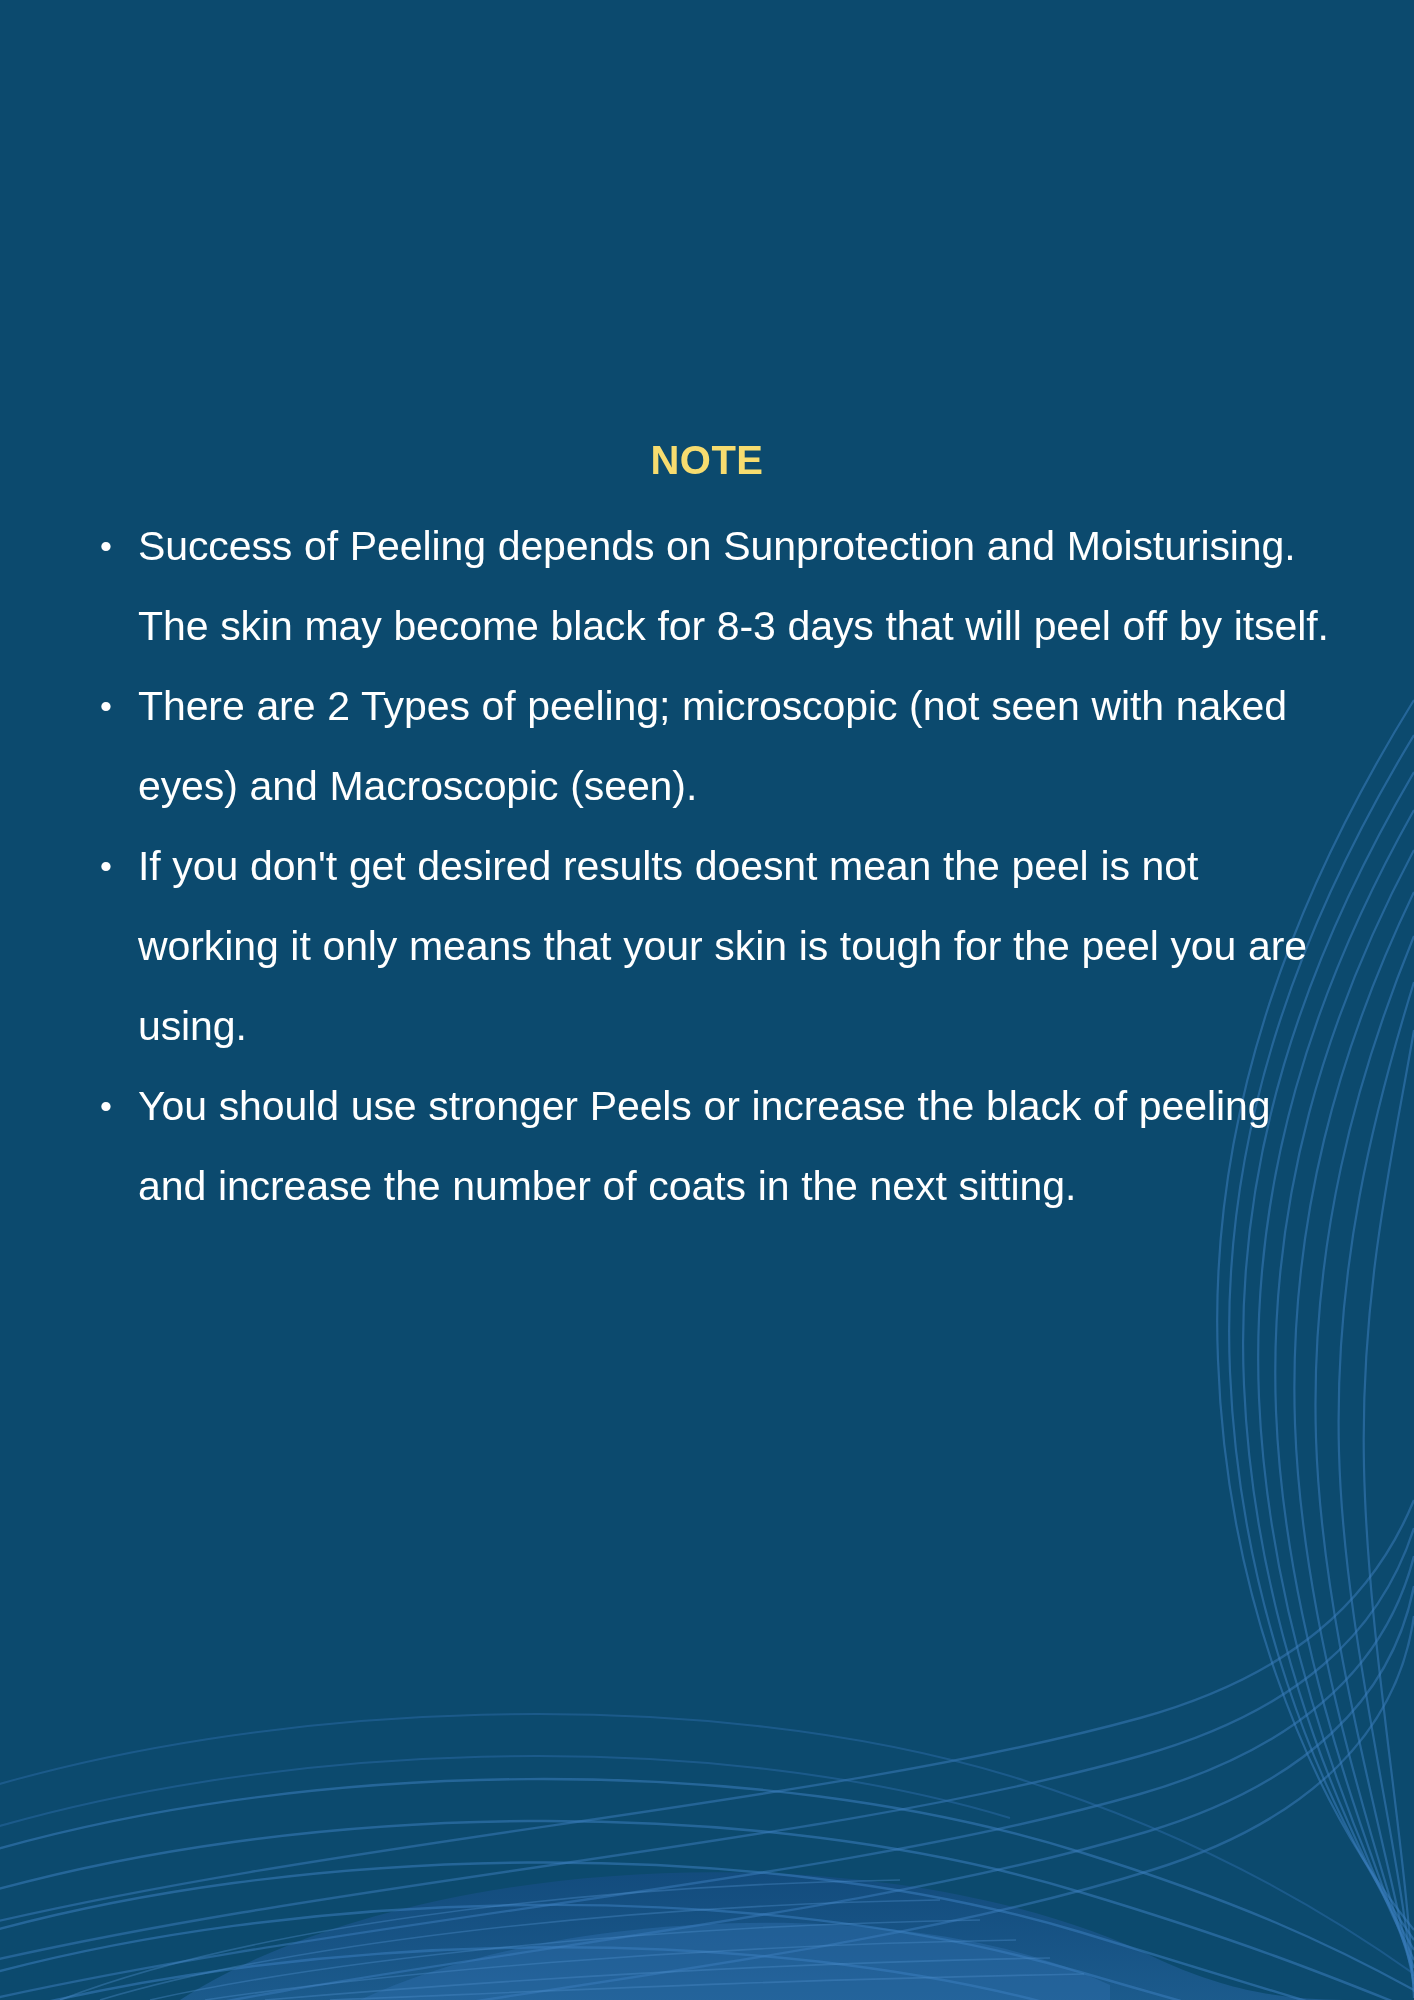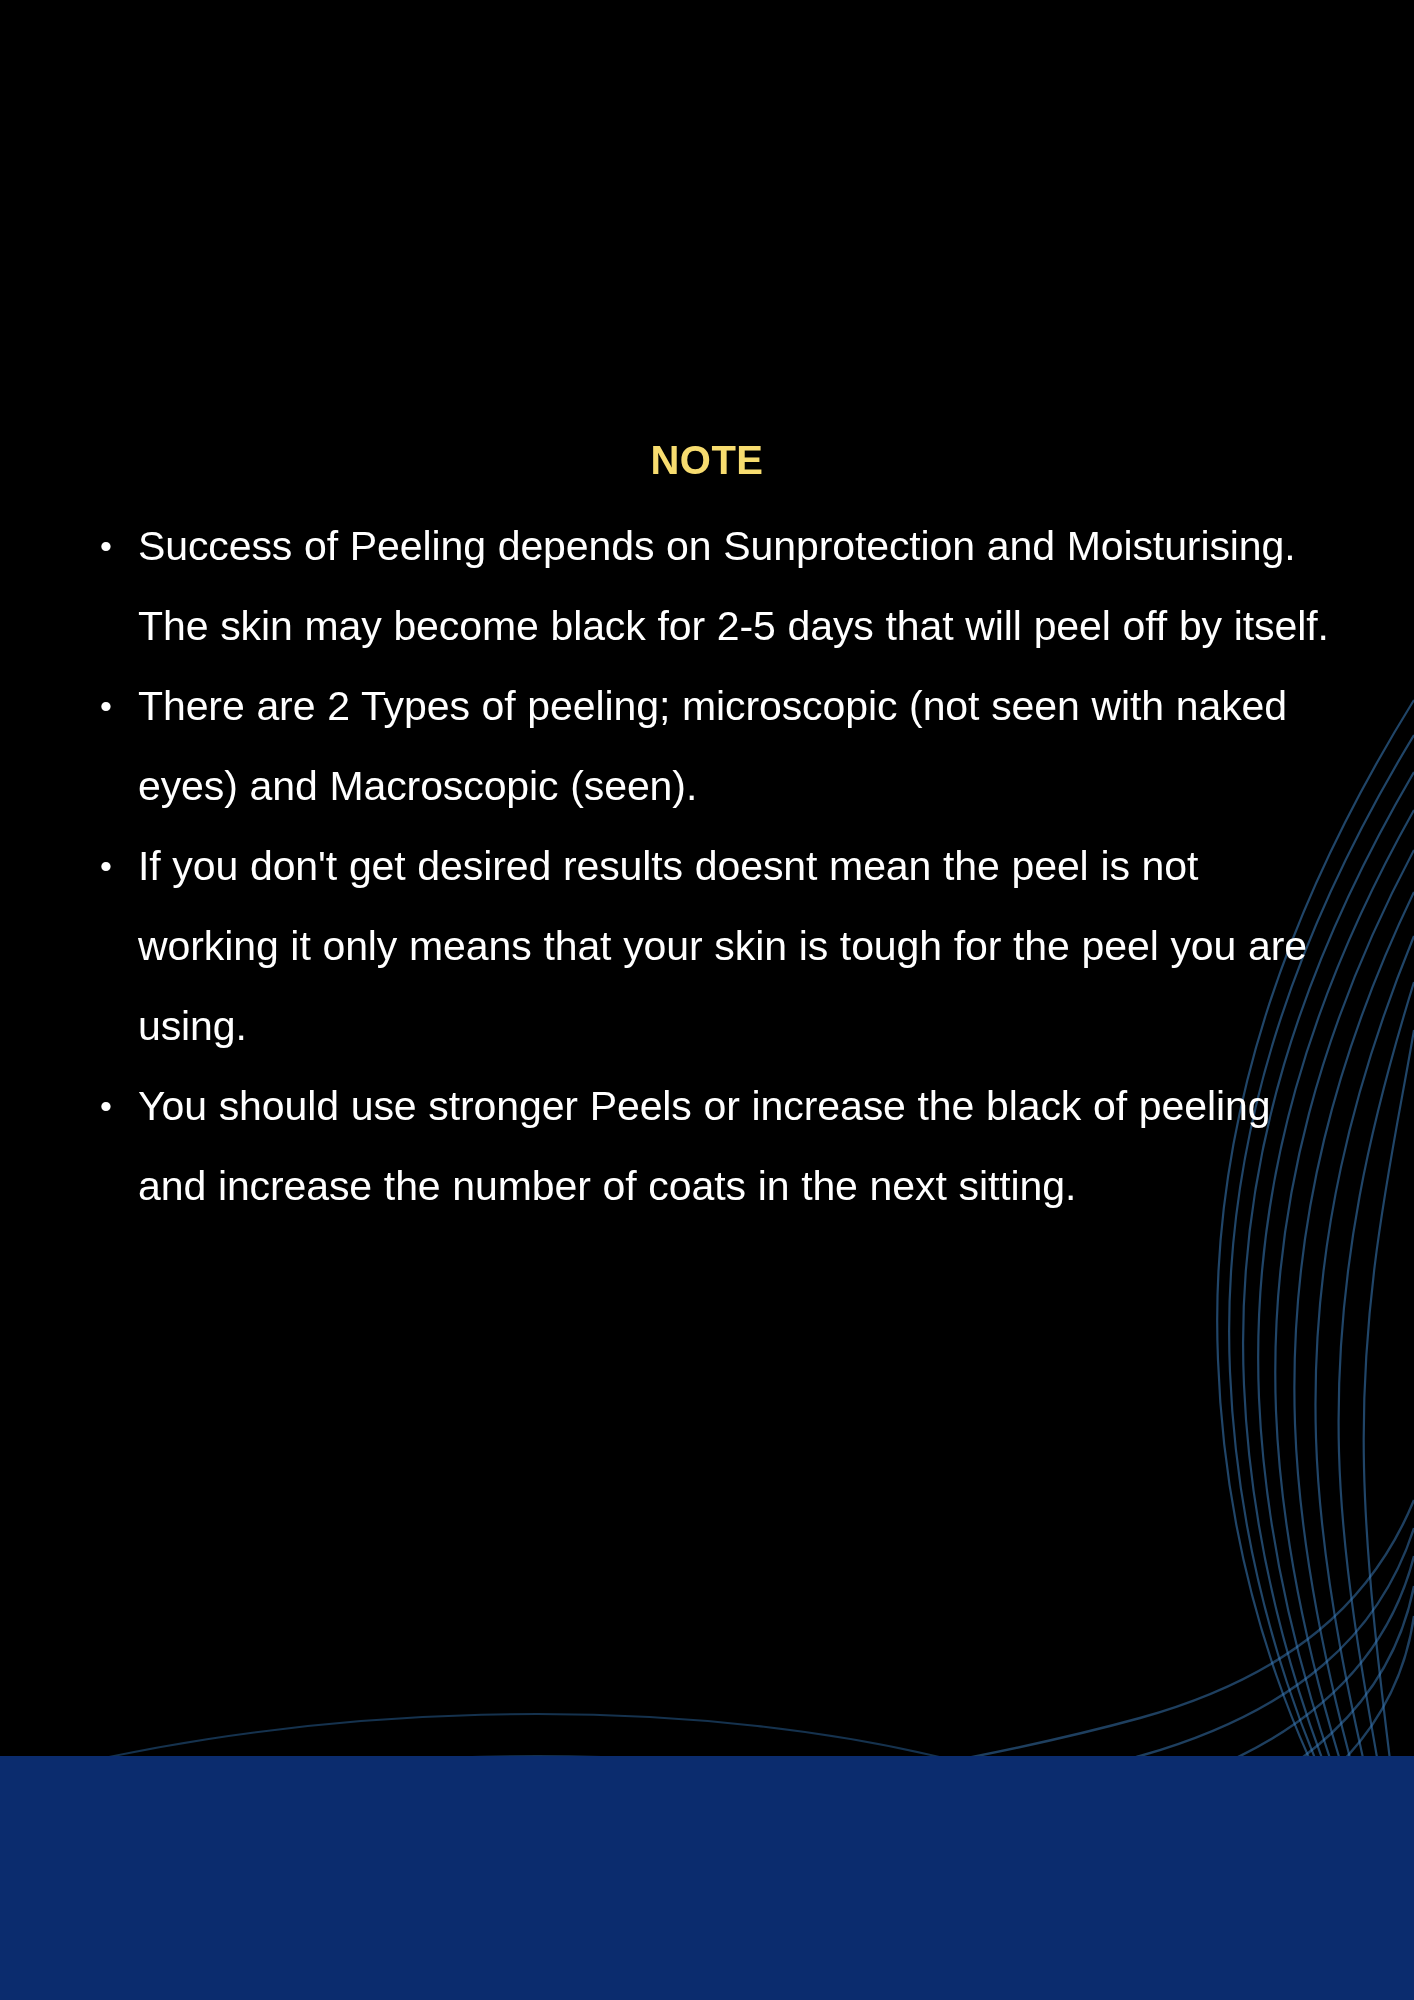--- a/index.html
+++ b/index.html
@@ -4,22 +4,22 @@
 <title>NOTE slide</title>
 <style>
   html, body {
     margin: 0;
     padding: 0;
     background: #0b2c6e;
   }
   #slide {
     position: relative;
     width: 1414px;
-    height: 1756px;
-    background: #000000;
+    height: 2000px;
+    background: #0c4a6e;
     overflow: hidden;
     font-family: "Liberation Sans", sans-serif;
     -webkit-font-smoothing: antialiased;
   }
 
   
   .deco {
     position: absolute;
     left: 0;
     top: 0;
@@ -153,21 +153,21 @@
   </svg>
 
   <div class="content">
 
     <div class="note-heading">NOTE</div>
 
     <ul class="bullet-list">
 
       <li class="bullet-item">
         <span class="bullet-dot">•</span>
-        <span class="bullet-text">Success of Peeling depends on Sunprotection and Moisturising. The skin may become black for 2-5 days that will peel off by itself.</span>
+        <span class="bullet-text">Success of Peeling depends on Sunprotection and Moisturising. The skin may become black for 8-3 days that will peel off by itself.</span>
       </li>
 
       <li class="bullet-item">
         <span class="bullet-dot">•</span>
         <span class="bullet-text">There are 2 Types of peeling; microscopic (not seen with naked eyes) and Macroscopic (seen).</span>
       </li>
 
       <li class="bullet-item">
         <span class="bullet-dot">•</span>
         <span class="bullet-text">If you don't get desired results doesnt mean the peel is not working it only means that your skin is tough for the peel you are using.</span>

